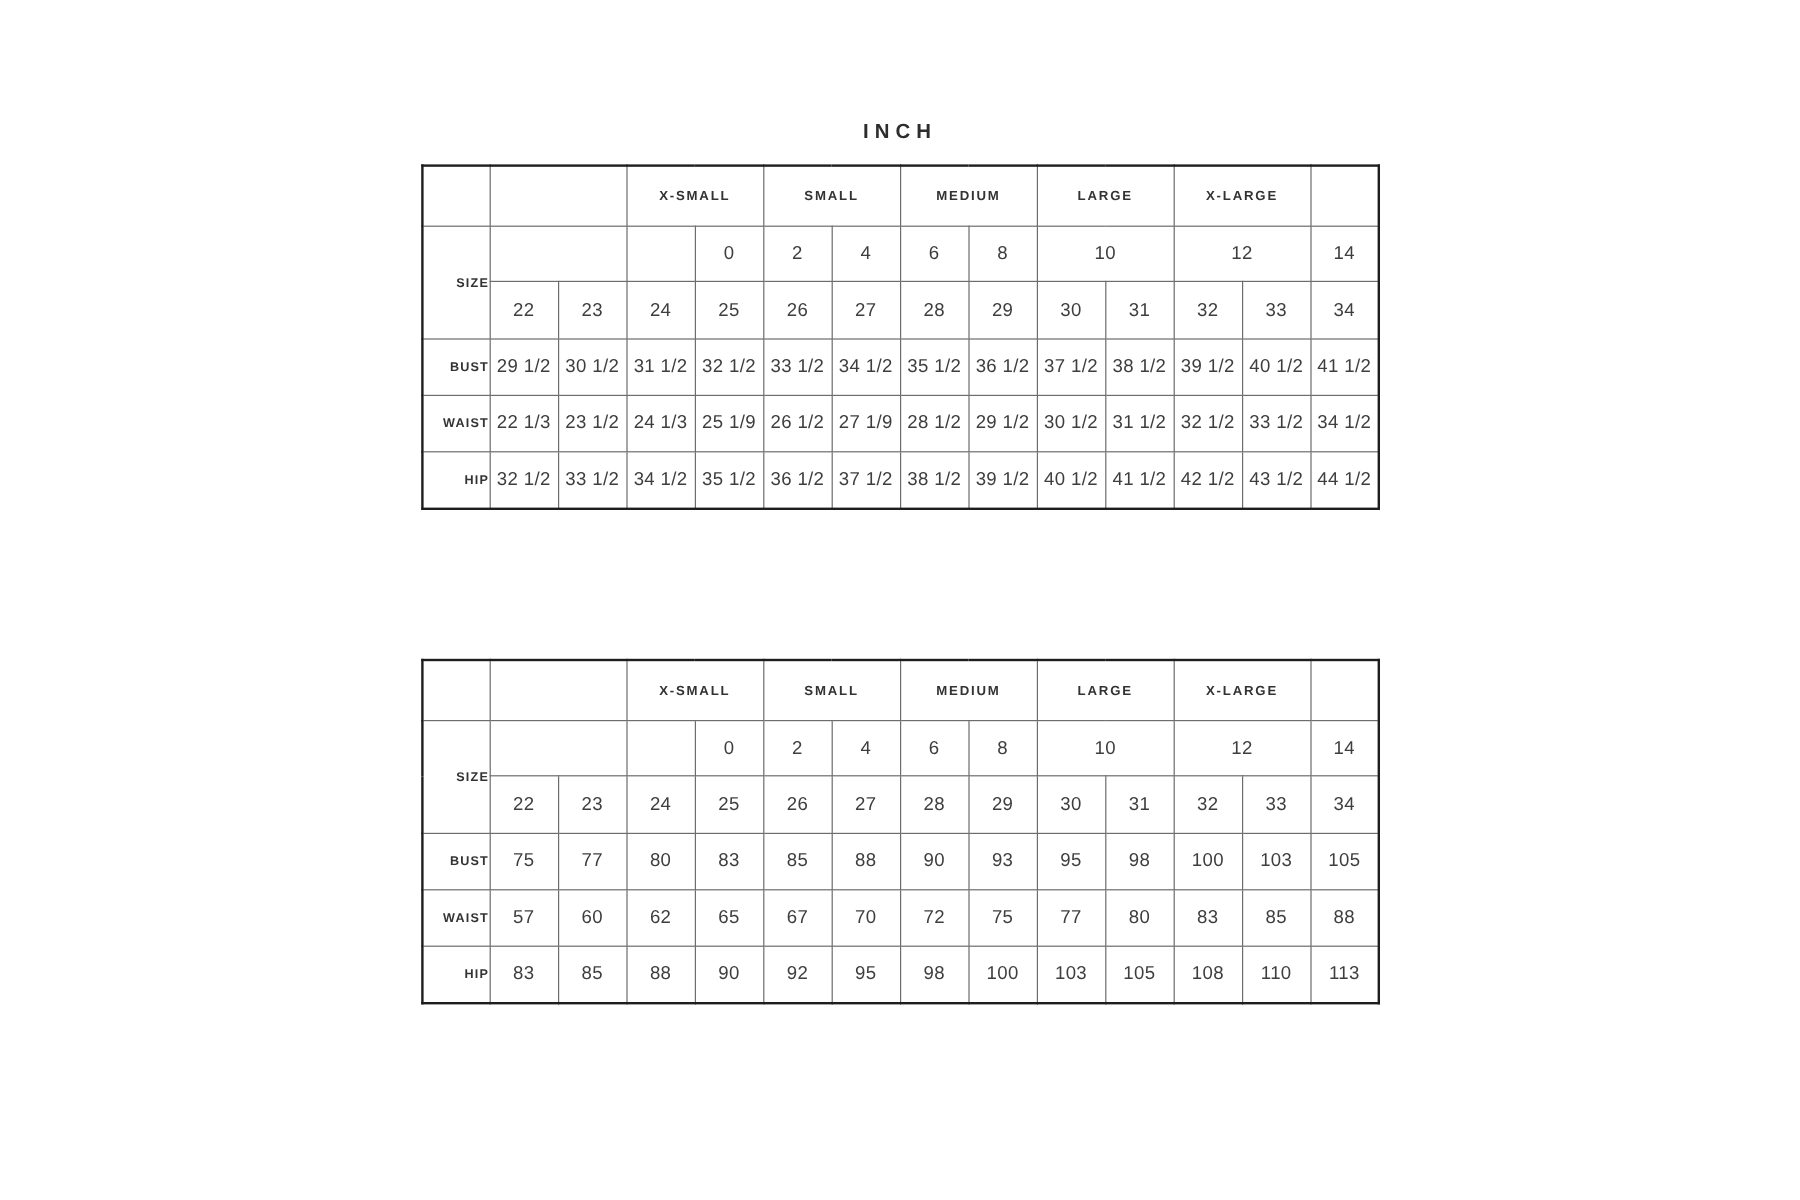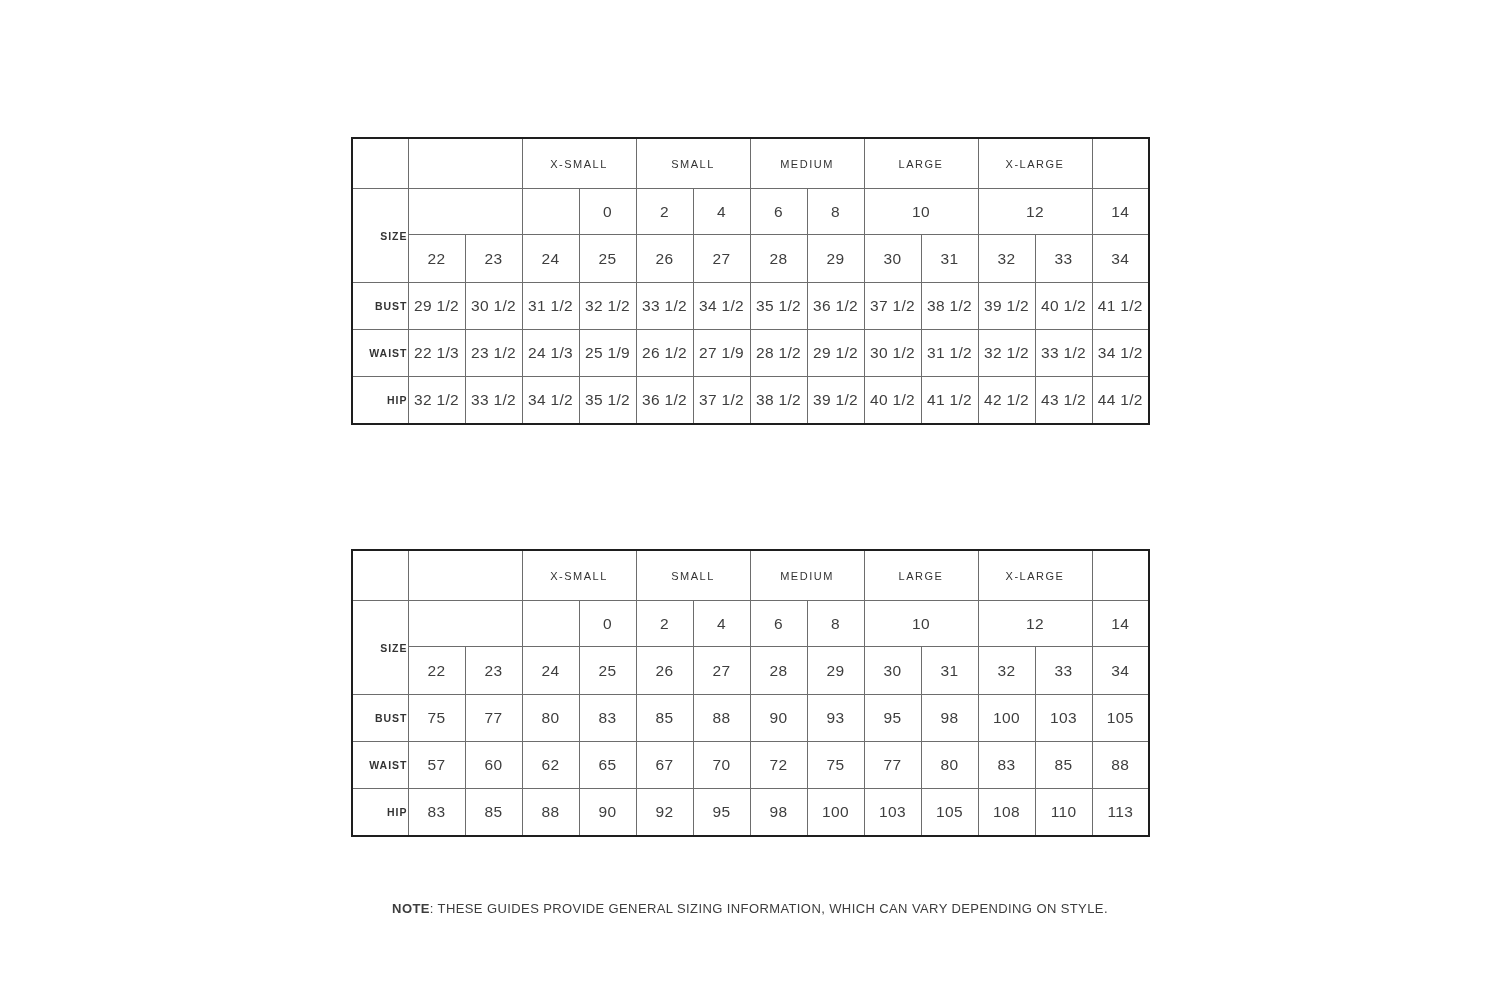--- a/index.html
+++ b/index.html
@@ -52,21 +52,21 @@
     white-space: nowrap;
   }
   table.size-table td.lbl {
     text-align: right;
     font-weight: bold;
     font-size: 10.5px;
     letter-spacing: 1px;
     color: #333333;
   }
   table.size-table td.group {
-    font-weight: normal;
+    font-weight: bold;
     font-size: 11px;
     letter-spacing: 1.5px;
     color: #333333;
     margin-top: 33px;
   }
   table.size-table td.num {
     font-size: 15.5px;
     letter-spacing: 0.3px;
     color: #3e3e3e;
   }
@@ -85,20 +85,21 @@
     letter-spacing: 0.4px;
     color: #3d3d3d;
   }
   .note-line .note-bold { font-weight: bold; }
 </style>
 </head>
 <body>
 
 <div class="page">
 
+  <div id="title-inch" class="chart-title">INCH</div>
 
   <div id="table-host-inch" class="table-host">
       <table class="size-table">
         <colgroup>
           <col class="label-col">
           <col class="data-col">
           <col class="data-col">
           <col class="data-col">
           <col class="data-col">
           <col class="data-col">
@@ -305,17 +306,14 @@
             <td class="num">103</td>
             <td class="num">105</td>
             <td class="num">108</td>
             <td class="num">110</td>
             <td class="num">113</td>
           </tr>
         </tbody>
       </table>
     </div>
 
-  <div class="note-line">
-    <span class="note-bold">NOTE</span><span>: THESE GUIDES PROVIDE GENERAL SIZING INFORMATION, WHICH CAN VARY DEPENDING ON STYLE.</span>
-  </div>
 
 </div>
 
 </body></html>

